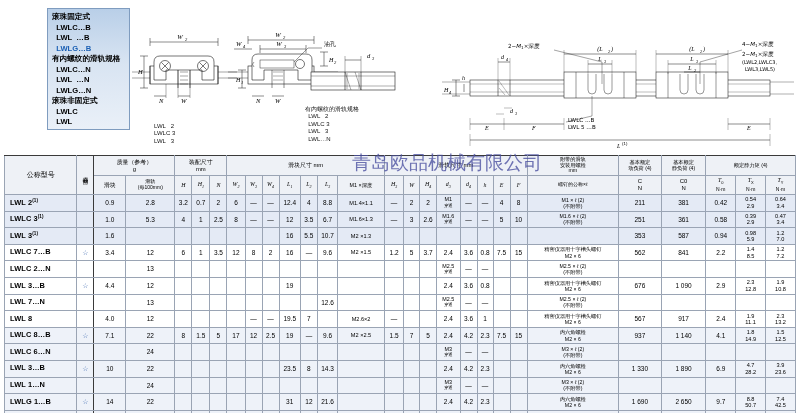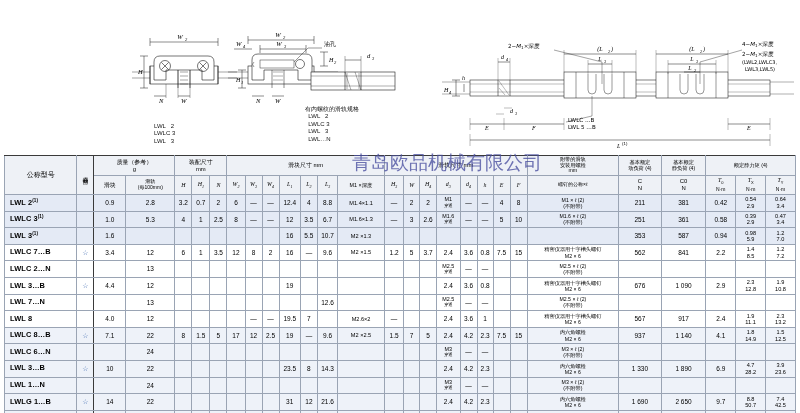--- a/index.html
+++ b/index.html
@@ -44,20 +44,33 @@
   .bord-r{border-right:1.1px solid #3a3a3a;}
   thead tr:first-child th{border-top:1.1px solid #3a3a3a;}
   tbody tr:last-child td{border-bottom:1.1px solid #3a3a3a;}
   .vert{writing-mode:vertical-rl;text-orientation:upright;font-size:5.4px;letter-spacing:-1px;line-height:7px;margin:0 auto;}
 </style>
 </head>
 <body>
 
 <div class="page">
 
+  <div class="legend" id="legendBox">
+      <div>滚珠固定式</div>
+      <div>  LWLC…B</div>
+      <div>  LWL  …B</div>
+      <div class="hl">  LWLG…B</div>
+      <div>有内螺纹的滑轨规格</div>
+      <div>  LWLC…N</div>
+      <div>  LWL  …N</div>
+      <div>  LWLG…N</div>
+      <div>滚珠非固定式</div>
+      <div>  LWLC</div>
+      <div>  LWL</div>
+    </div>
 
   <div class="draw" style="left:132px;top:22px;">
     <svg width="105" height="95" viewBox="0 0 105 95">
       <g stroke="#1a1a1a" fill="none" stroke-width="0.6">
 
         <rect x="18" y="44" width="68" height="18" fill="#fff"></rect>
         <path d="M18 44 L18 62 M86 44 L86 62"></path>
 
         <path d="M22 40 q0 -6 6 -6 L76 34 q6 0 6 6 L82 58 L70 58 L70 48 L34 48 L34 58 L22 58 Z" fill="#fff"></path>
         <circle cx="33" cy="44" r="5.5"></circle>

